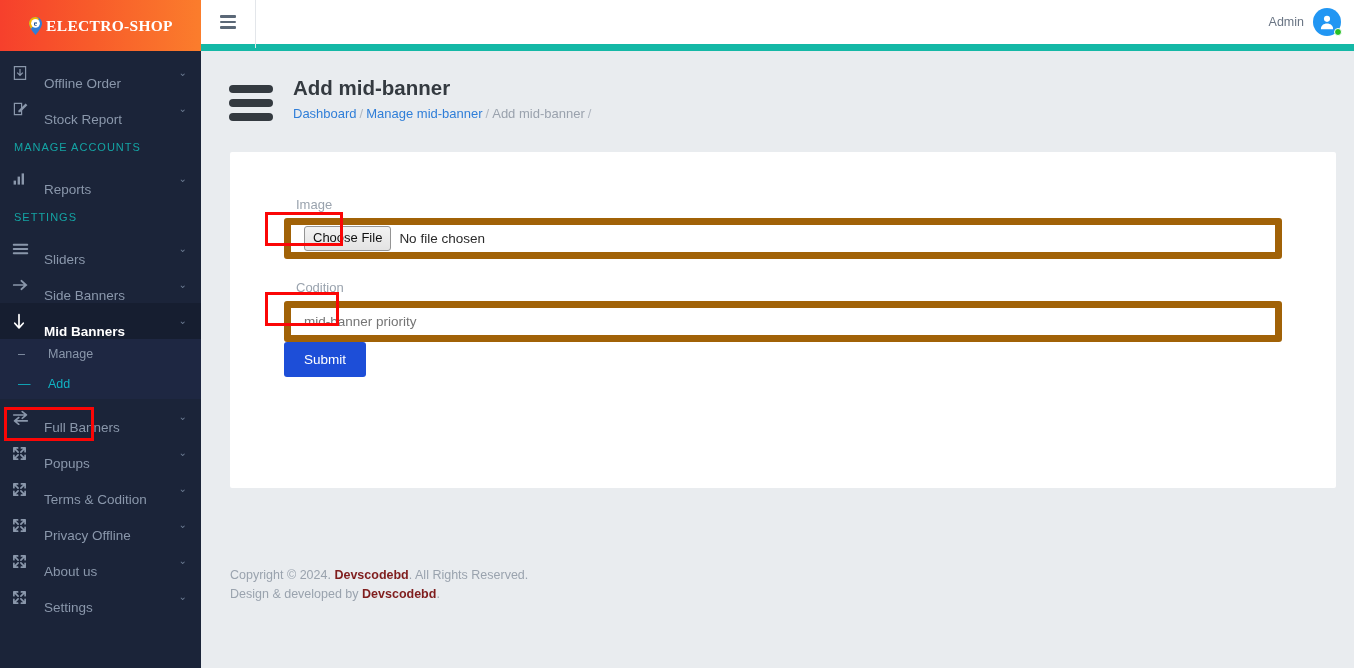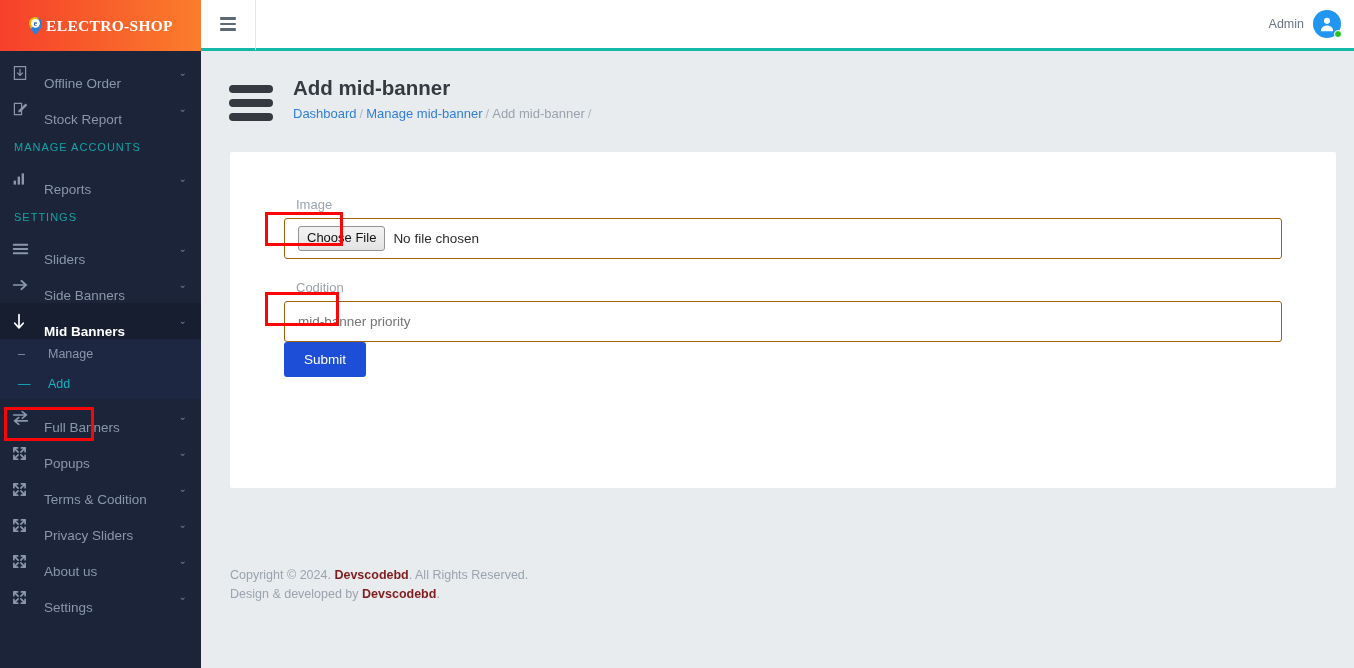--- a/index.html
+++ b/index.html
@@ -82,21 +82,21 @@
     color: #8a97ab; text-align: left;
   }
   .sub-item.current { color: #11b3c4; }
   .sub-item.current .dash { color: #11b3c4; }
 
   
   .main { flex: 1 1 auto; display: flex; flex-direction: column; height: 668px; background:#e9ecef; }
   .topbar {
     height: 51px; background: #ffffff;
     display: flex; align-items: center;
-    border-bottom: 3px solid #14b8a6;
+    border-bottom: 7px solid #14b8a6;
     flex: 0 0 51px;
   }
   .hamburger-cell {
     width: 55px; height: 51px;
     display: flex; align-items: center; justify-content: center;
     border-right: 1px solid #e3e6ea;
     cursor: pointer;
   }
   .hamburger { width: 16px; }
   .hamburger span {
@@ -142,21 +142,21 @@
     position: relative;
   }
   .form-area { padding: 45px 54px 0 54px; }
   .field-label {
     font-size: 13px; color: #9aa3ae;
     padding: 0 0 6px 12px;
     display: block;
   }
   .form-control {
     width: 998px; height: 41px;
-    border: 1px solid #a16207;
+    border: 7px solid #a16207;
     border-radius: 3px;
     background: #fff;
     display: flex; align-items: center;
     padding: 0 13px;
     font-size: 13.5px;
     color: #9aa3ae;
   }
   .file-row { gap: 8px; }
   .choose-file-btn {
     font-family: "Liberation Sans", sans-serif;
@@ -341,21 +341,21 @@
 
       <div class="nav-item">
         <span class="ico">
           <svg width="15" height="15" viewBox="0 0 16 16" stroke="#8a97ab" stroke-width="1.8" fill="none" stroke-linecap="round" stroke-linejoin="round">
             <path d="M10 2h4v4M14 2l-4.5 4.5"></path>
               <path d="M6 14H2v-4M2 14l4.5-4.5"></path>
             <path d="M2 6V2h4M2 2l4.5 4.5"></path>
               <path d="M14 10v4h-4M14 14l-4.5-4.5"></path>
           </svg>
         </span>
-        <span class="lbl">Privacy Sliders</span>
+        <span class="lbl">Privacy Offline</span>
         <span class="chev">⌄</span>
       </div>
 
       <div class="nav-item">
         <span class="ico">
           <svg width="15" height="15" viewBox="0 0 16 16" stroke="#8a97ab" stroke-width="1.8" fill="none" stroke-linecap="round" stroke-linejoin="round">
             <path d="M10 2h4v4M14 2l-4.5 4.5"></path>
               <path d="M6 14H2v-4M2 14l4.5-4.5"></path>
             <path d="M2 6V2h4M2 2l4.5 4.5"></path>
               <path d="M14 10v4h-4M14 14l-4.5-4.5"></path>

